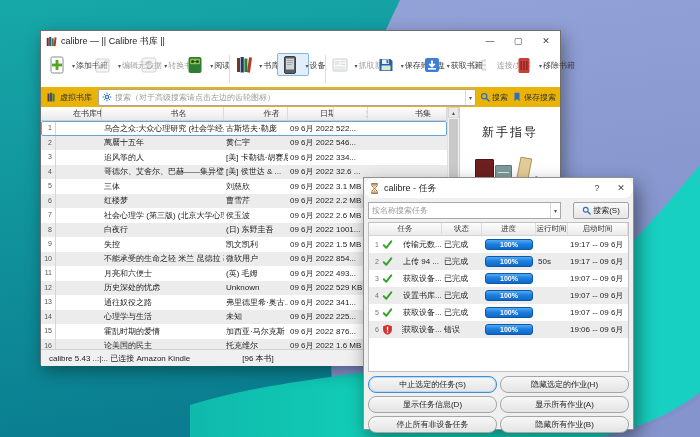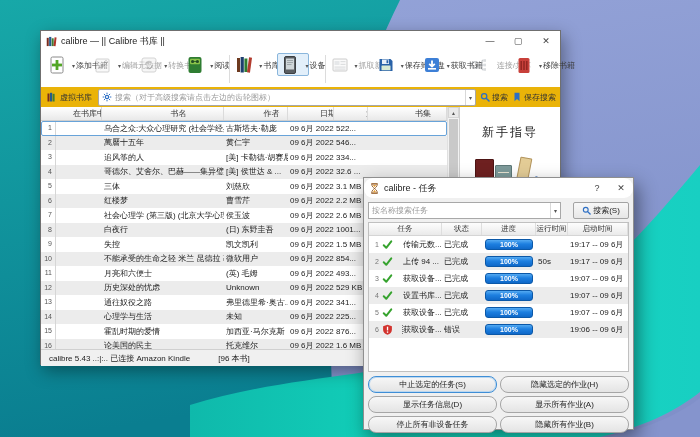--- a/index.html
+++ b/index.html
@@ -69,21 +69,21 @@
   .bk-red{left:7px;top:7px;width:17px;height:66px;background:#6e2020;border:1px solid #4d1414;
     display:flex;align-items:center;justify-content:center;}
   .bk-red span{writing-mode:vertical-rl;font-size:6px;color:#d9b366;letter-spacing:1px;font-family:"Liberation Serif","DejaVu Serif",serif;}
   .bk-teal{left:27px;top:13px;width:15px;height:60px;background:#7d9a9a;border:1px solid #5d7878;}
   .bk-teal::after{content:"";position:absolute;left:2px;right:2px;top:6px;height:1px;background:#e8e3d2;}
   .bk-tan{left:46px;top:5px;width:10px;height:66px;background:#e3cc96;border:1px solid #b2945c;transform:rotate(11deg);}
   .bk-blue{left:58px;top:25px;width:13px;height:44px;background:#8cb7ee;border:1px solid #5580c0;transform:rotate(23deg);}
   .bk-blue::after{content:"";position:absolute;left:4px;top:4px;bottom:4px;width:3px;background:#2f5fae;}
   
   .statusbar{height:17px;background:#f0f0f0;border-top:1px solid #d0d0d0;display:flex;align-items:center;
-    padding-left:8px;gap:28px;font-size:8px;color:#222;box-sizing:border-box;}
+    padding-left:8px;gap:52px;font-size:8px;color:#222;box-sizing:border-box;}
 
   
   .jobswin{position:absolute;left:363px;top:177px;width:271px;height:253px;background:#f0f0f0;
     border:1px solid #8f8f8f;box-shadow:4px 8px 18px rgba(0,0,0,.45);z-index:10;box-sizing:border-box;}
   .jtitle{height:20px;display:flex;align-items:center;gap:4px;padding-left:5px;background:#fff;border-radius:9px;}
   .jtitle svg{width:11px;height:11px;display:block;}
   .jtitle-text{font-size:9px;color:#222;white-space:nowrap;}
   .jctls{margin-left:auto;display:flex;height:20px;}
   .jctl{width:24px;text-align:center;font-size:9px;color:#444;line-height:20px;}
   .jbody{padding:4px;}

